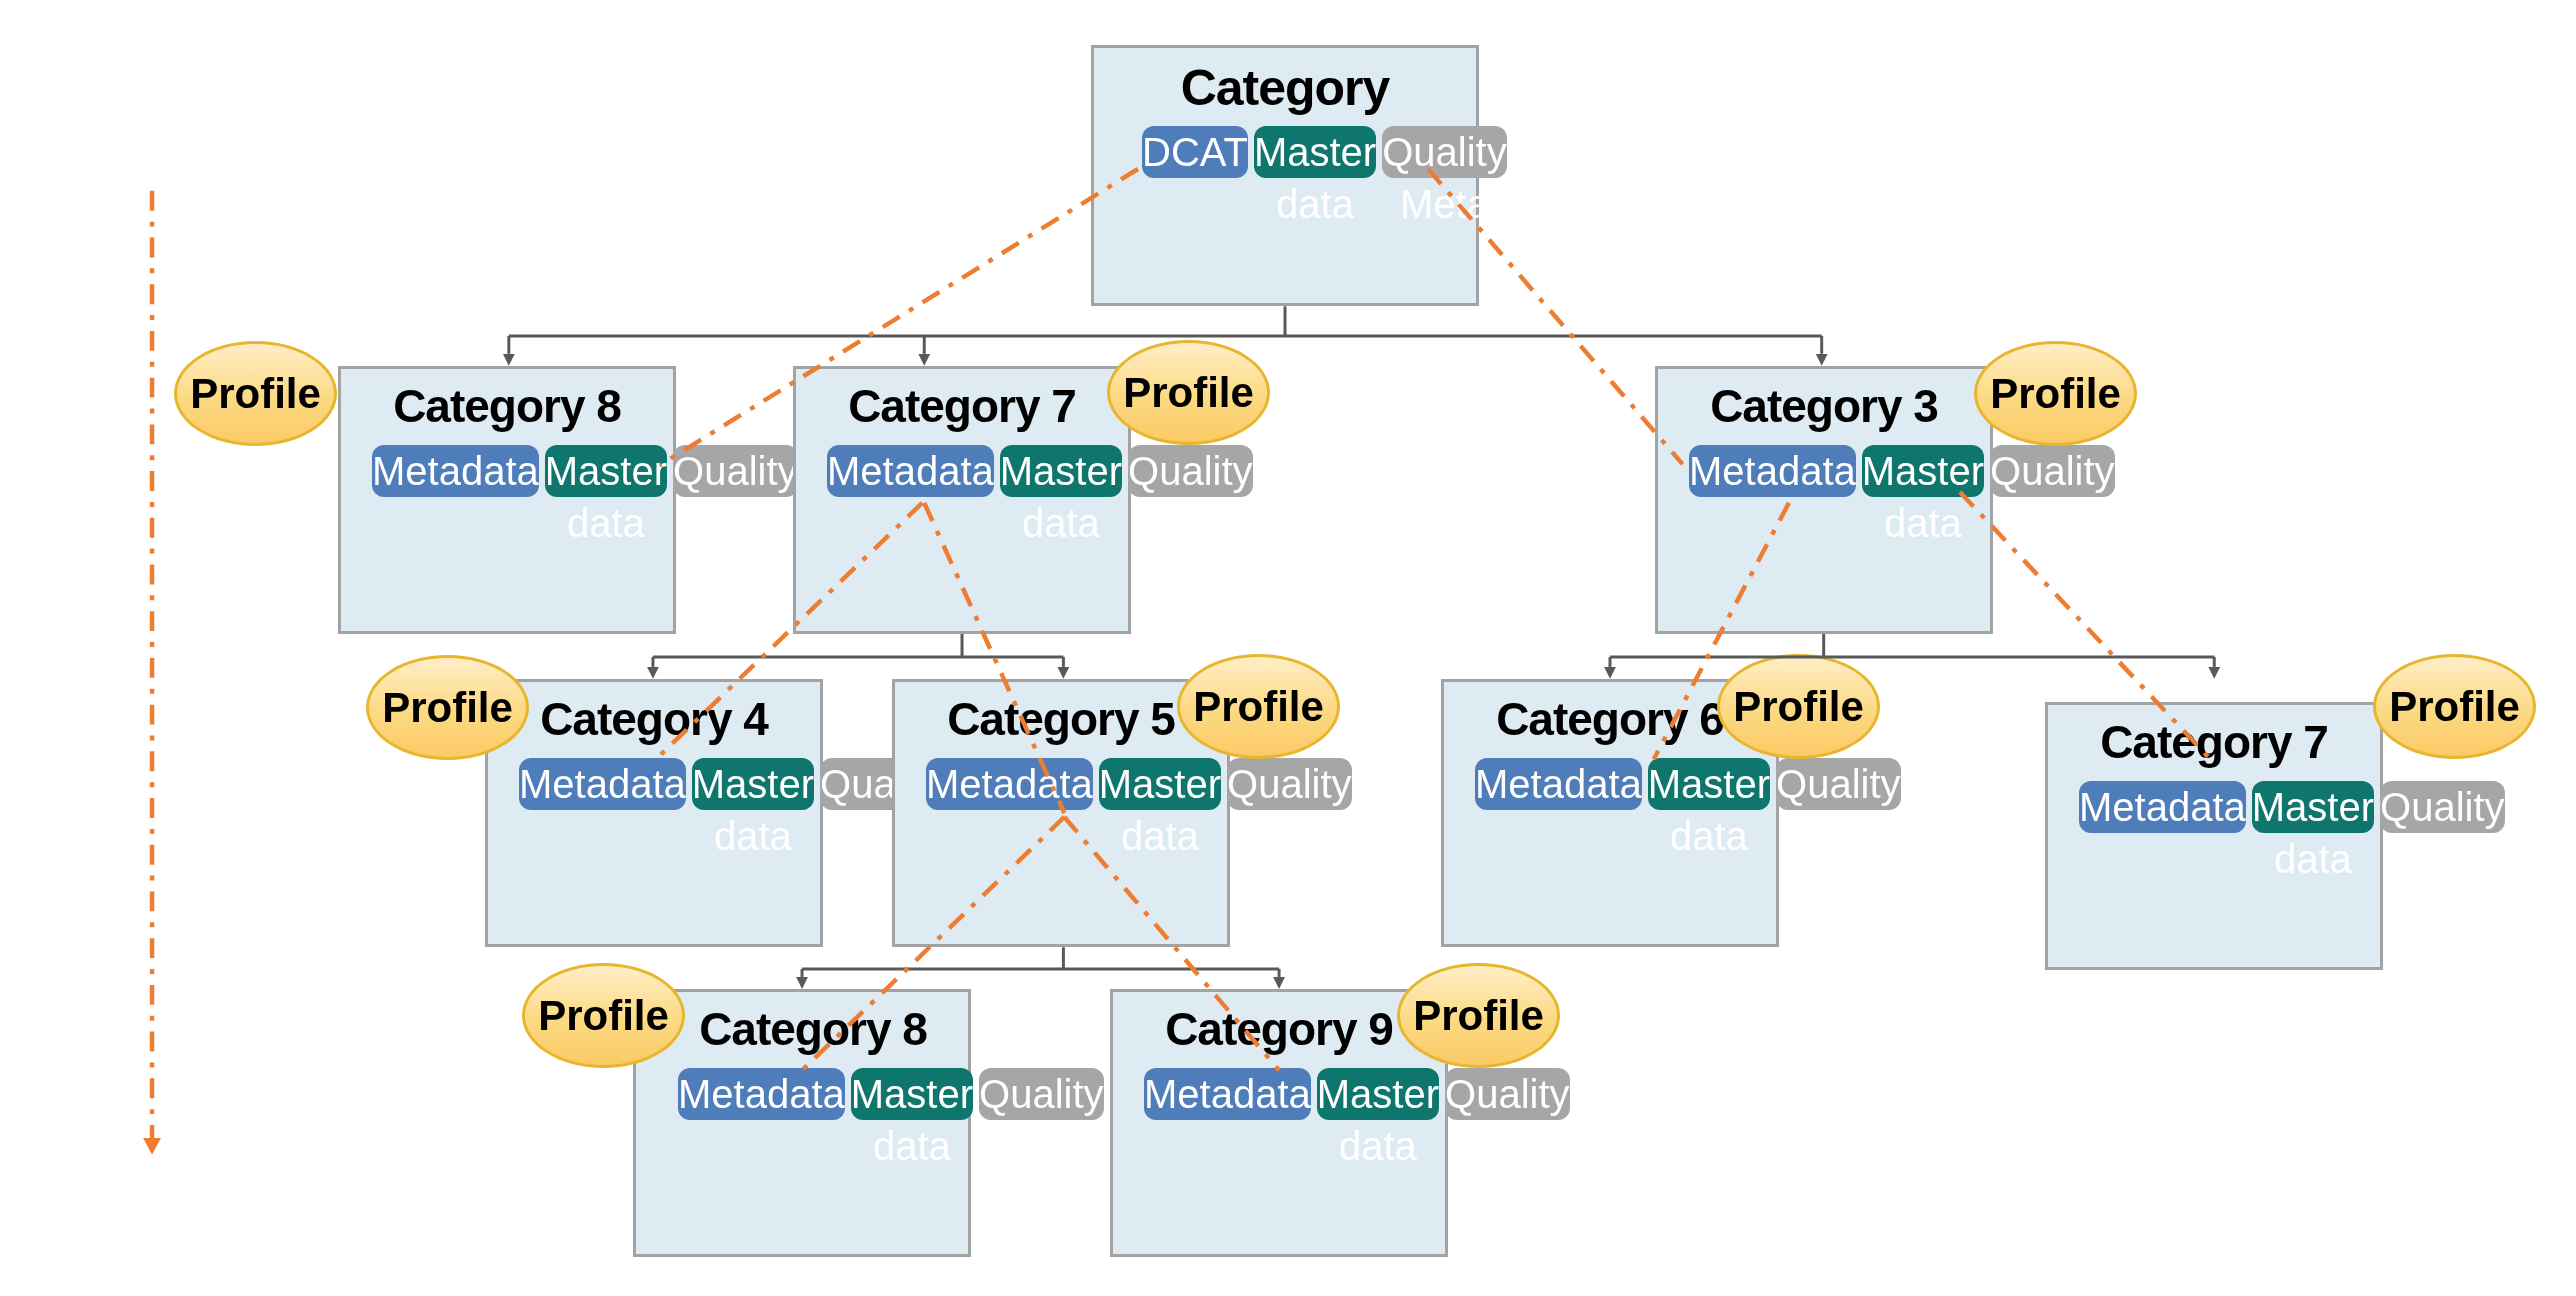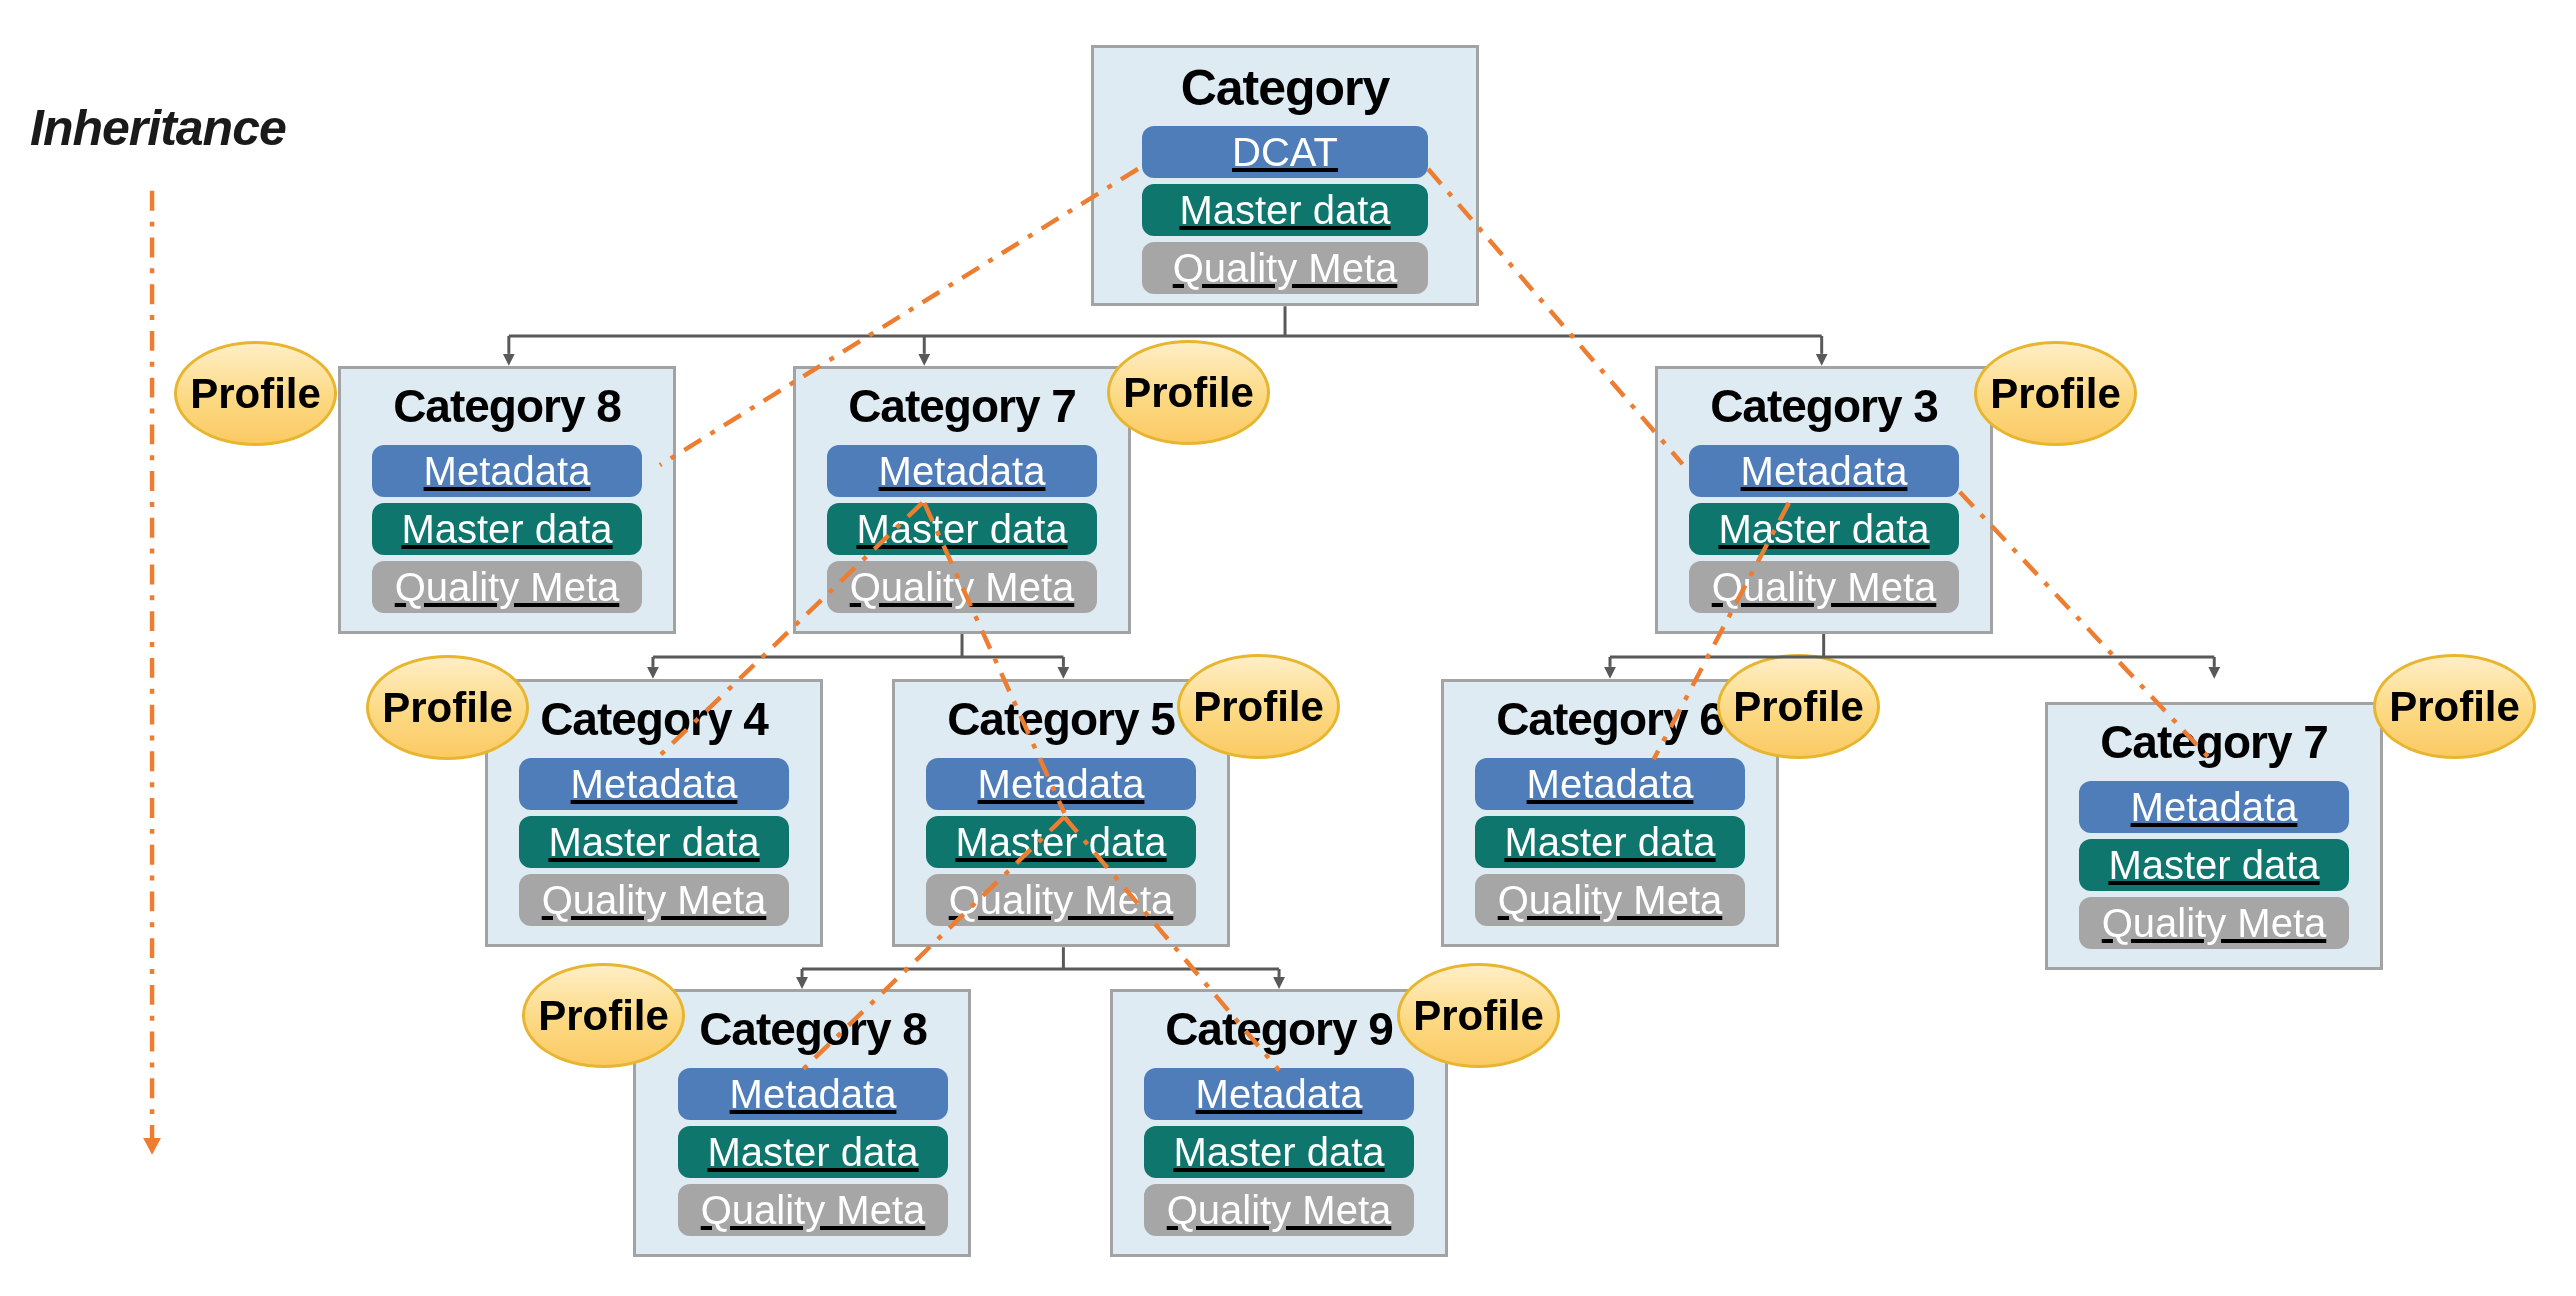--- a/index.html
+++ b/index.html
@@ -4,21 +4,21 @@
 <style>
   html,body{margin:0;padding:0;background:#ffffff;}
   #canvas{position:relative;width:2576px;height:1297px;background:#ffffff;overflow:hidden;
           font-family:"Liberation Sans",sans-serif;}
 
   
   .box{position:absolute;width:338px;height:268px;background:#deebf3;border:3px solid #a3a3a3;
        box-sizing:border-box;z-index:1;}
   .box-title{height:70px;line-height:74px;text-align:center;font-size:46px;font-weight:bold;
              color:#000;letter-spacing:-1px;}
-  .bars{display:flex;flex-direction:column;gap:6px;width:270px;margin:6px auto 0;text-decoration:underline;}
+  .bars{display:flex;flex-direction:row;gap:6px;width:270px;margin:6px auto 0;}
   .bar{height:52px;line-height:52px;border-radius:12px;text-align:center;color:#ffffff;
        font-size:40px;font-weight:400;}
   .bar.meta{background:#4e7dba;}
   .bar.master{background:#0f766e;}
   .bar.quality{background:#a6a6a6;}
 
   
   .box.root{width:388px;height:261px;}
   .box.root .box-title{height:76px;line-height:81px;font-size:50px;}
   .box.root .bars{width:286px;margin-top:2px;}
@@ -75,21 +75,20 @@
     <line class="orange-line" x1="928" y1="506" x2="660" y2="764"></line>
     <line class="orange-line" x1="930" y1="506" x2="1071" y2="818"></line>
     <line class="orange-line" x1="1800" y1="506" x2="1664" y2="764"></line>
     <line class="orange-line" x1="1972" y1="495" x2="2226" y2="766"></line>
     <line class="orange-line" x1="1071" y1="822" x2="807" y2="1077"></line>
     <line class="orange-line" x1="1071" y1="822" x2="1287" y2="1077"></line>
 
     <line class="orange-line" x1="153" y1="192" x2="153" y2="1146" marker-end="url(#orangeArrow)"></line>
   </svg>
 
-  <div class="inheritance">Inheritance</div>
 
   <div class="box root" style="left:1091px;top:45px;">
     <div class="box-title">Category</div>
     <div class="bars">
       <div class="bar meta">DCAT</div>
       <div class="bar master">Master data</div>
       <div class="bar quality">Quality Meta</div>
     </div>
   </div>
 

